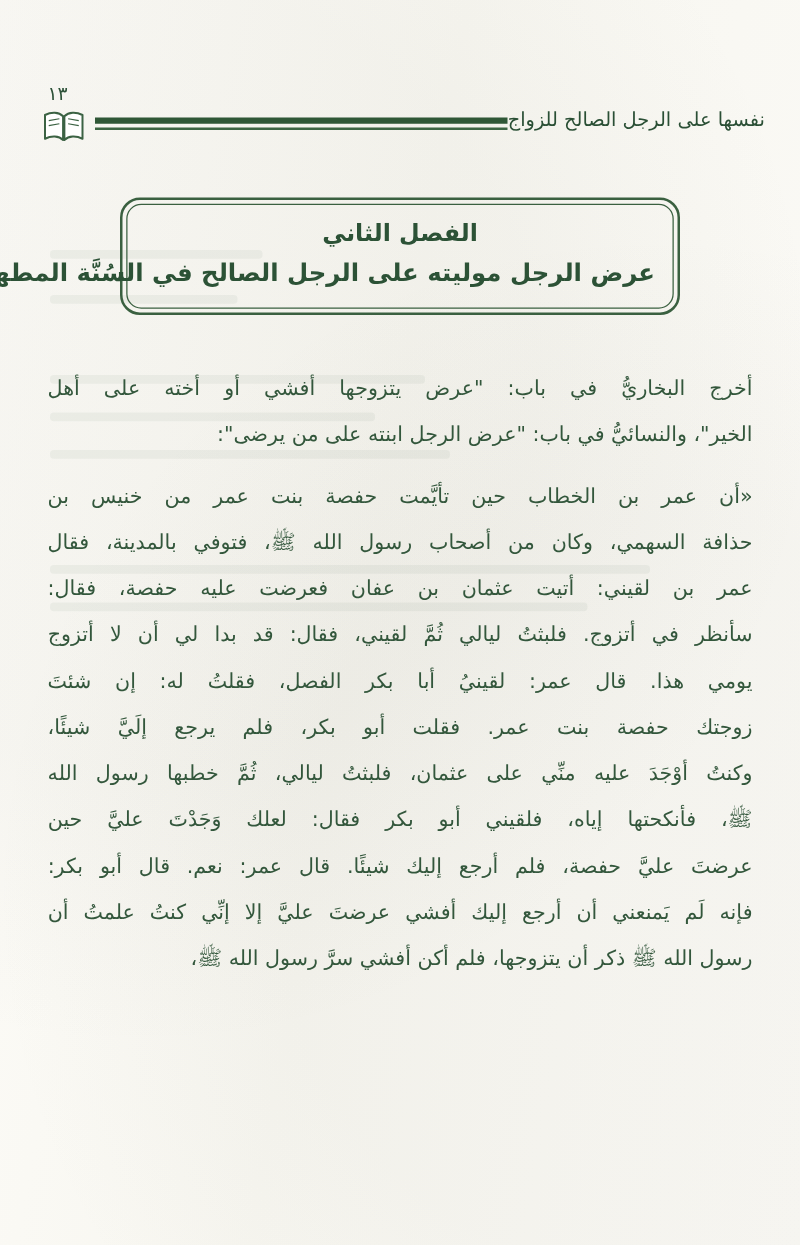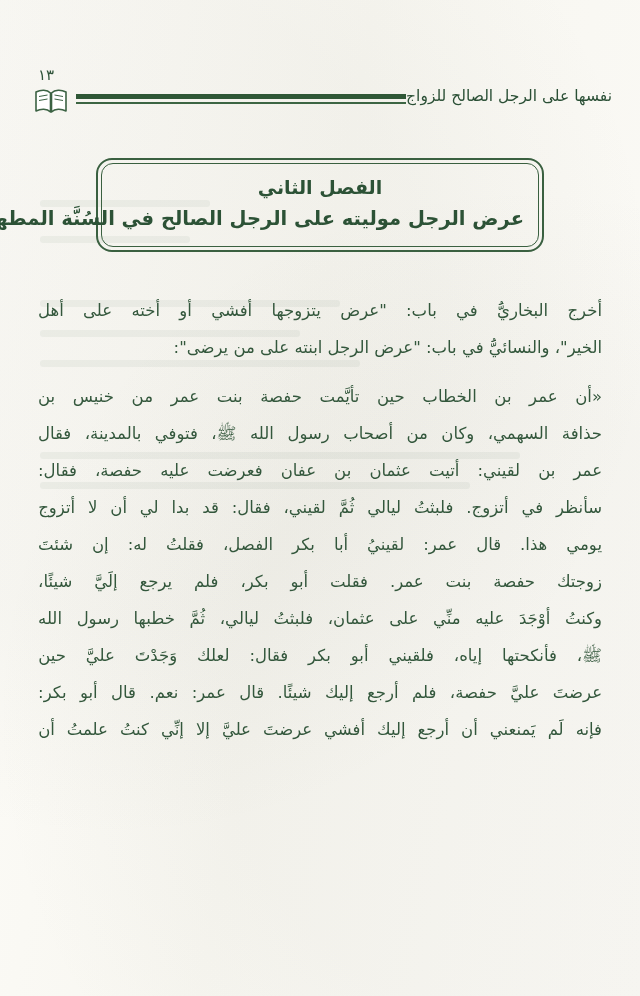--- a/index.html
+++ b/index.html
@@ -375,16 +375,17 @@
           <span>إليك</span>
           <span>أفشي</span>
           <span>عرضتَ</span>
           <span>عليَّ</span>
           <span>إلا</span>
           <span>إنِّي</span>
           <span>كنتُ</span>
           <span>علمتُ</span>
           <span>أن</span>
         </span>
+        <span class="ln last">رسول الله ﷺ ذكر أن يتزوجها، فلم أكن أفشي سرَّ رسول الله ﷺ،</span>
       </div>
 
   </div>
 </div>
 
 </body></html>

